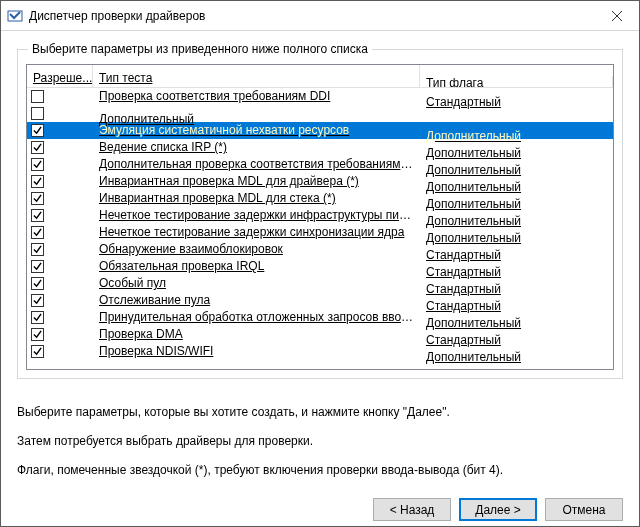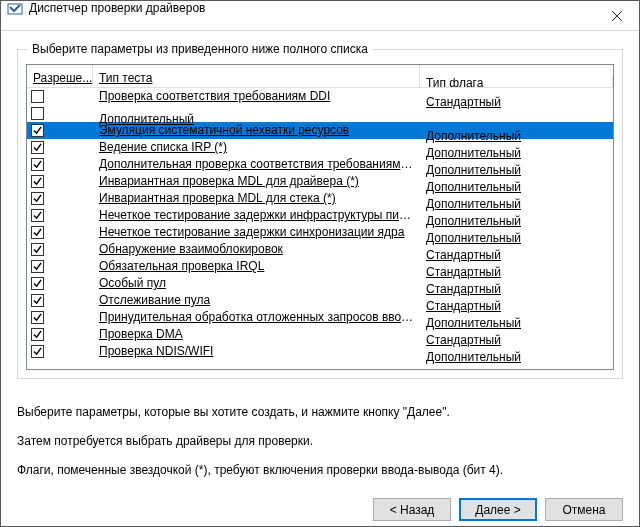--- a/index.html
+++ b/index.html
@@ -13,21 +13,21 @@
     overflow: hidden;
   }
   .window {
     width: 640px; height: 527px;
     border: 1px solid #5a5a5a;
     display: flex; flex-direction: column;
     background: #fff;
   }
   .titlebar {
     height: 30px;
-    display: flex; 
+    display: flex; align-items: center;
     padding: 0 0 0 6px;
     border-bottom: 1px solid #d8d8d8;
     background: #fff;
   }
   .titlebar .app-icon {
     width: 16px; height: 16px;
     margin-right: 6px;
     display: inline-flex; align-items: center; justify-content: center;
   }
   .titlebar .title {
@@ -85,21 +85,21 @@
     flex: 1;
     overflow-y: auto;
     overflow-x: hidden;
   }
   .row {
     display: flex;
     height: 17px;
     align-items: center;
     font-size: 12px;
   }
-  .row.selected { background: #0078d7; color: #000000; }
+  .row.selected { background: #0078d7; color: #fef9c3; }
   .row .cell {
     padding: 0 6px 0 6px;
     white-space: nowrap; overflow: hidden; text-overflow: ellipsis;
     height: 17px; line-height: 17px;
   }
   .row .cell.chkcell {
     display: flex; align-items: center; justify-content: flex-start;
     padding-left: 4px;
   }
   .chk {

